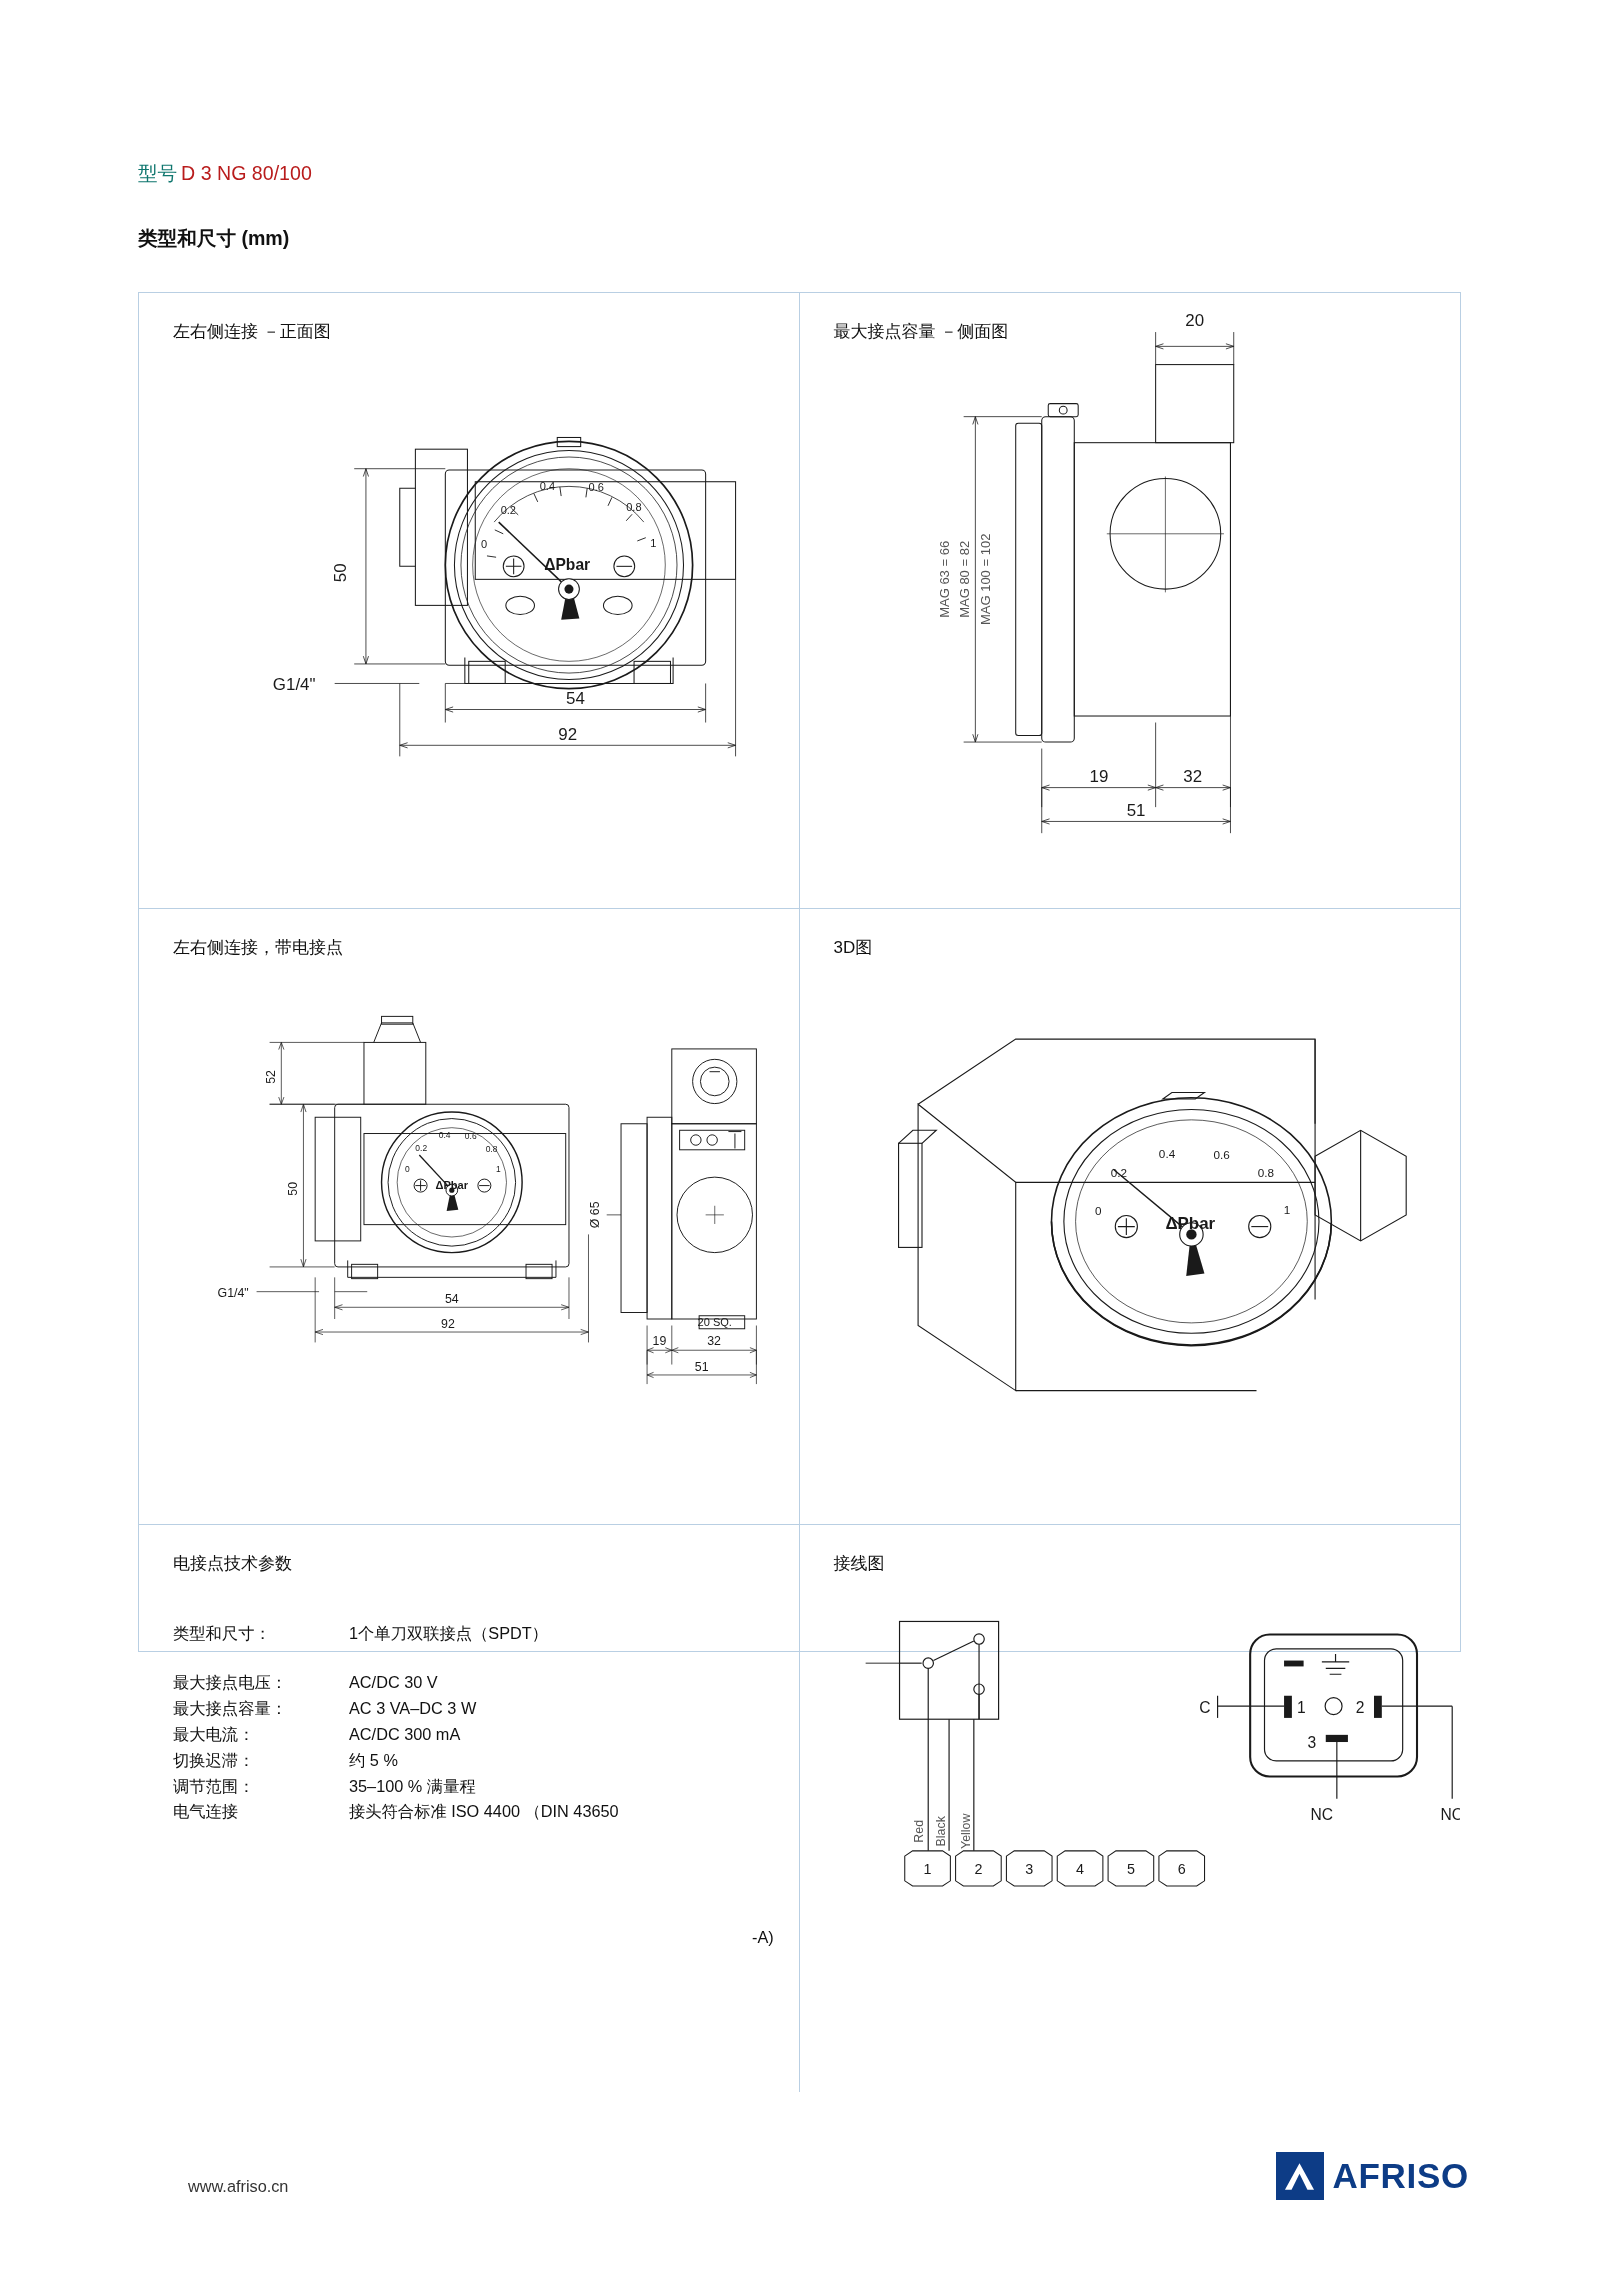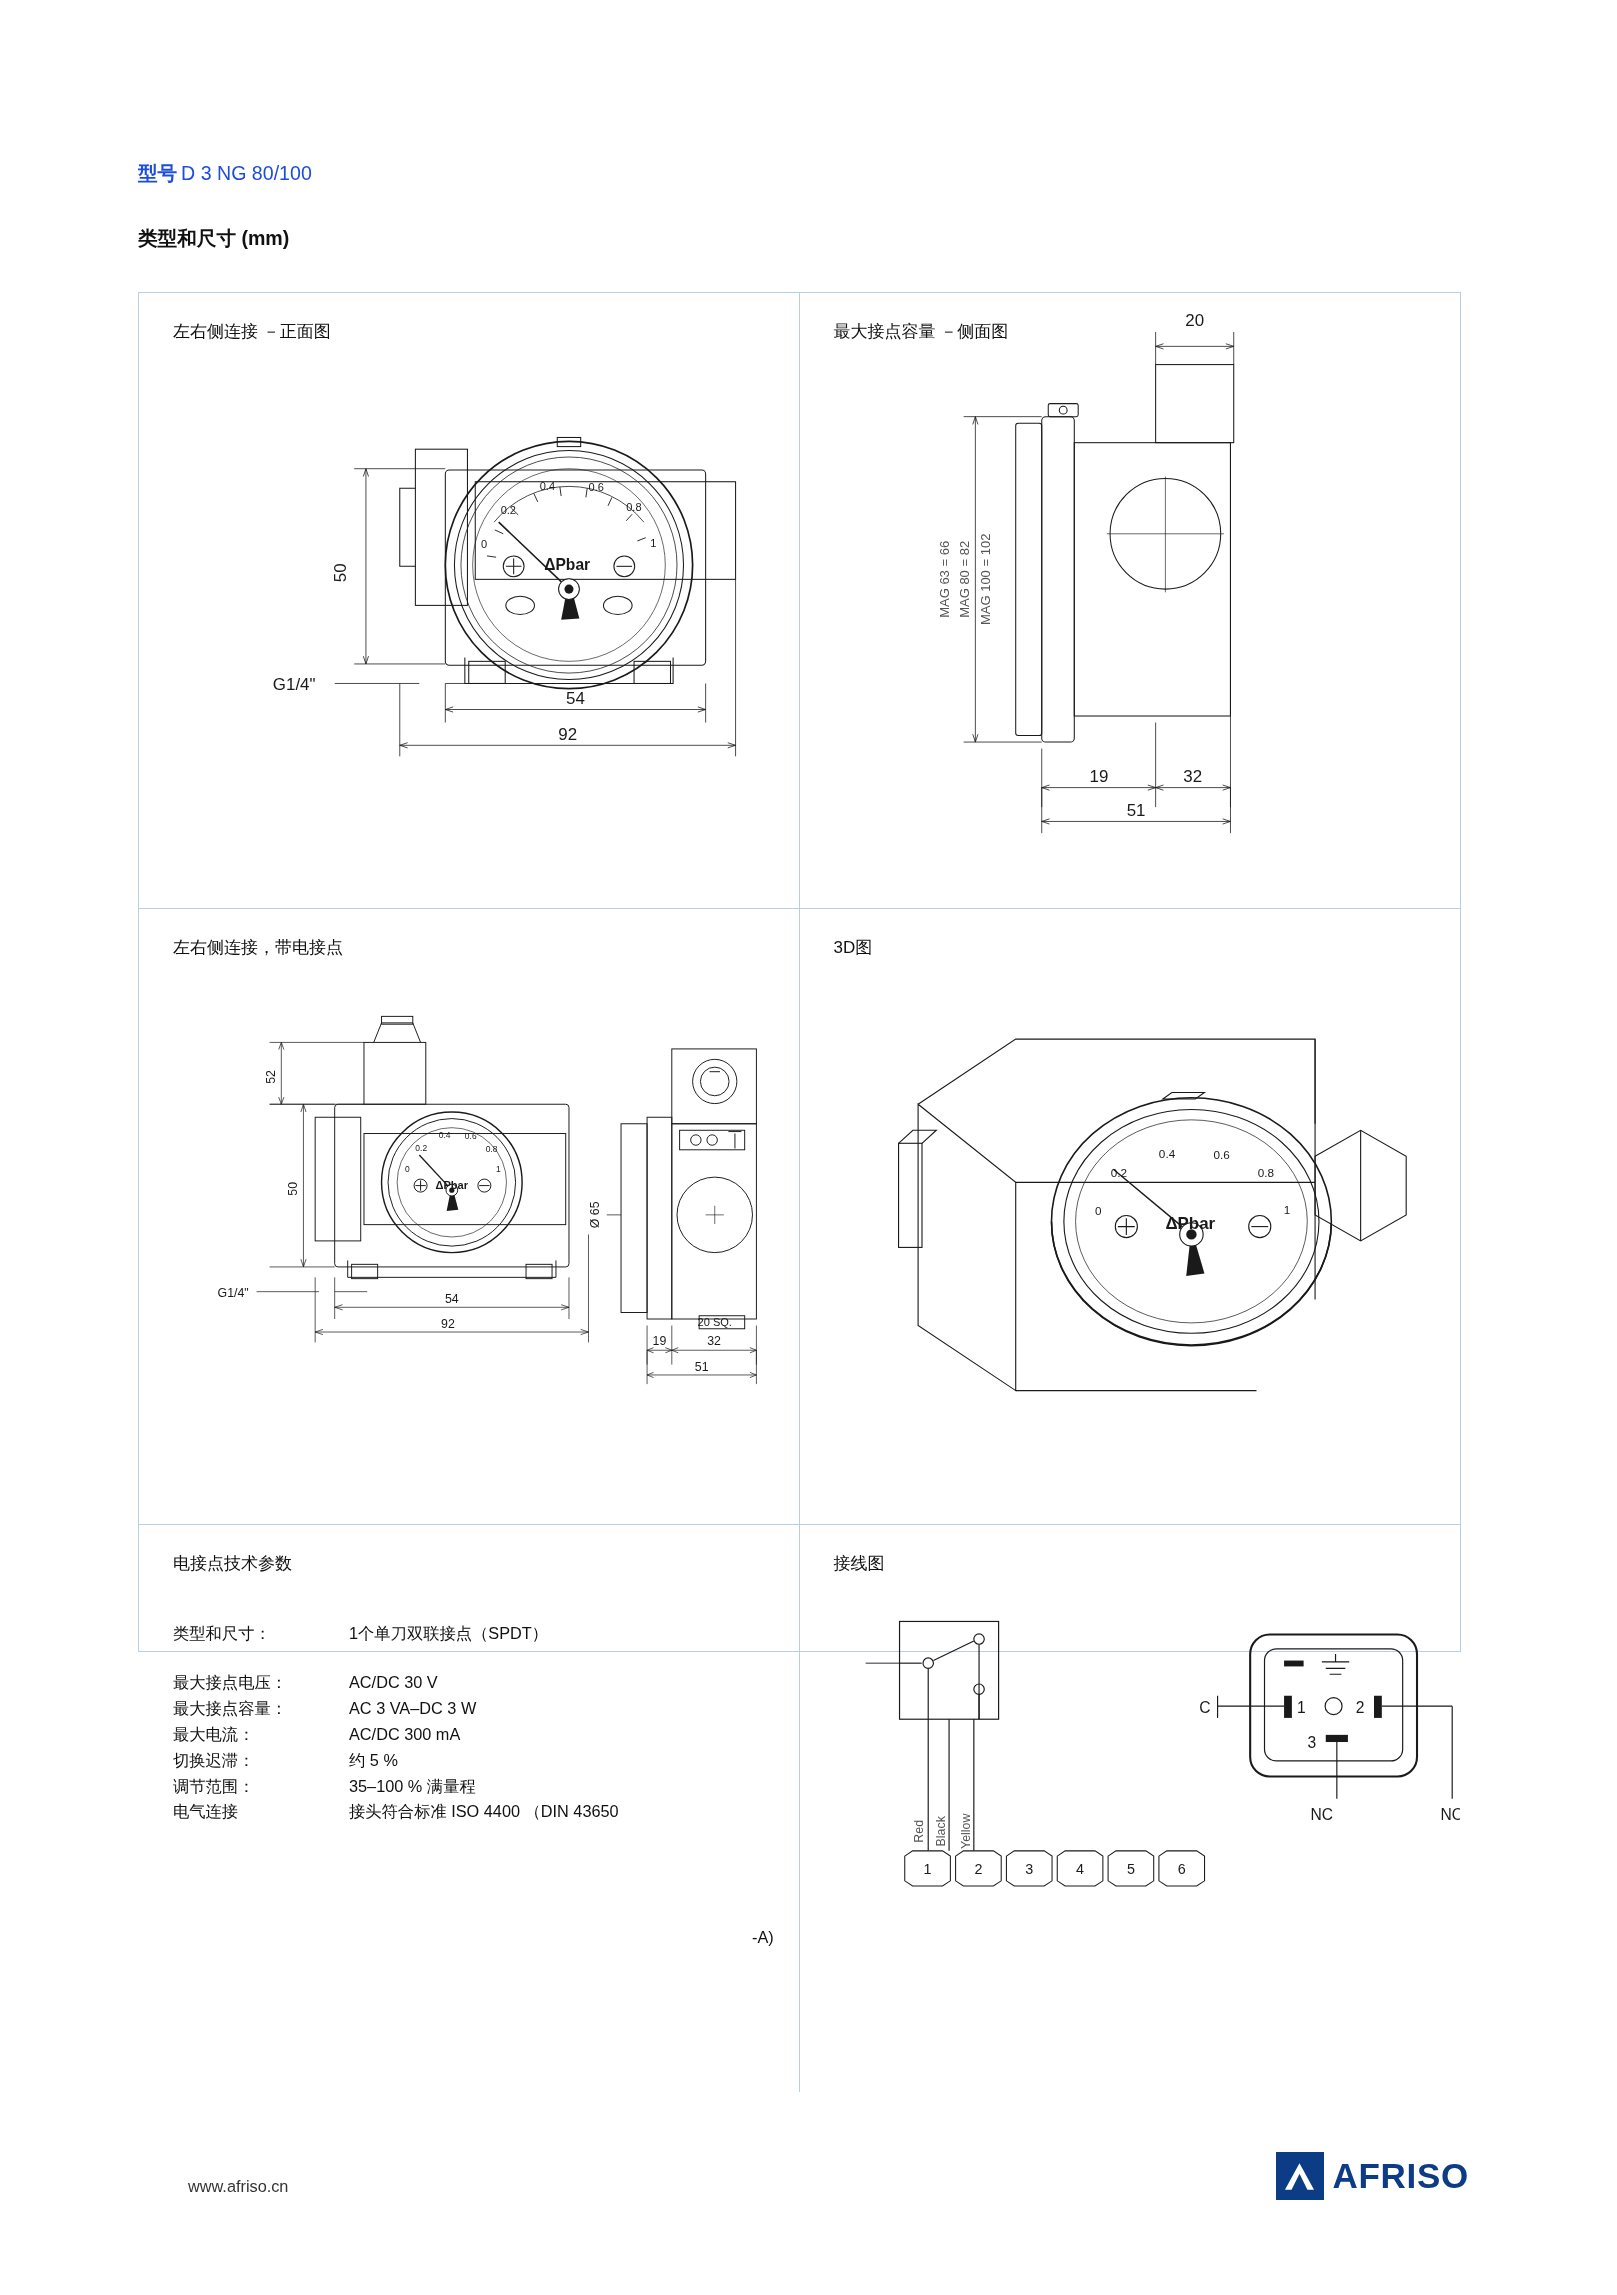--- a/index.html
+++ b/index.html
@@ -31,22 +31,22 @@
     white-space: nowrap;
   }
   .model-line {
     position: absolute;
     left: 138px;
     top: 160px;
     font-size: 19.6px;
     color: #222;
     white-space: nowrap;
   }
-  .model-line .lbl { font-weight: bold; color:#1d4ed8; }
-  .model-line .val { color:#1d4ed8; margin-left: 3.9px; }
+  .model-line .lbl { font-weight: normal; color:#0f766e; }
+  .model-line .val { color:#b91c1c; margin-left: 3.9px; }
   .subhead {
     position: absolute;
     left: 138px;
     top: 225px;
     font-size: 19.6px;
     font-weight: bold;
     color: #111;
     white-space: nowrap;
   }
   

